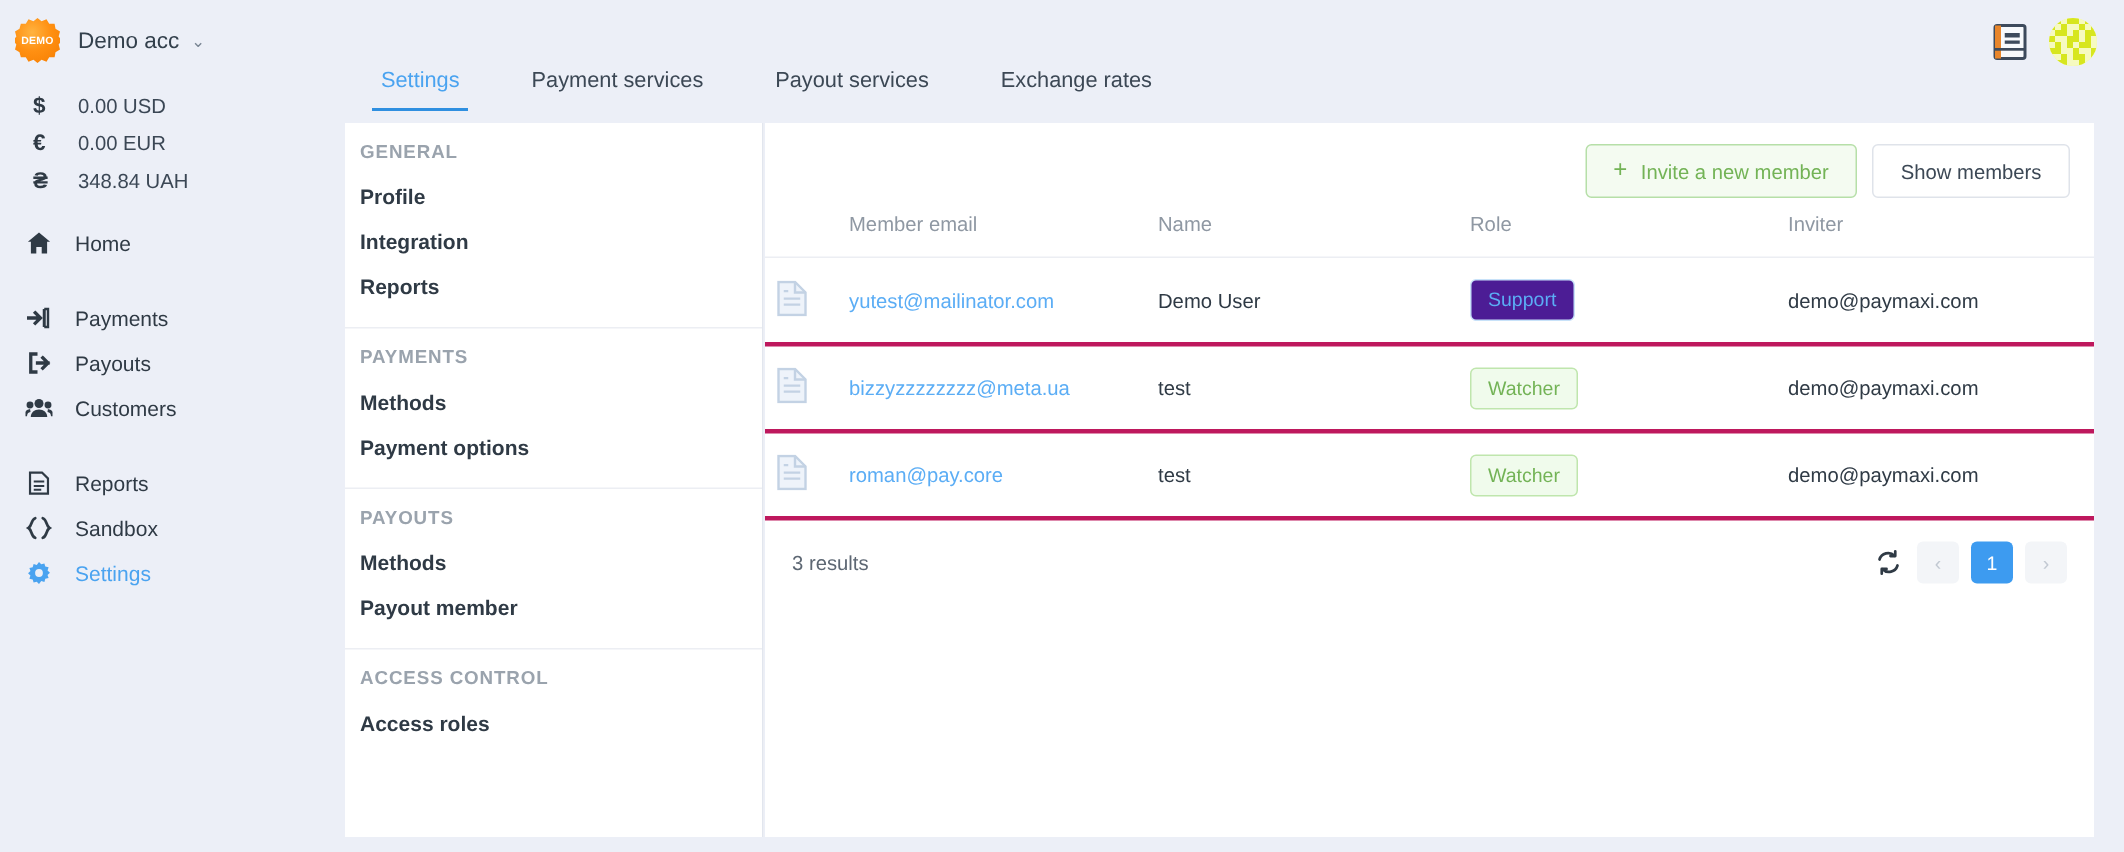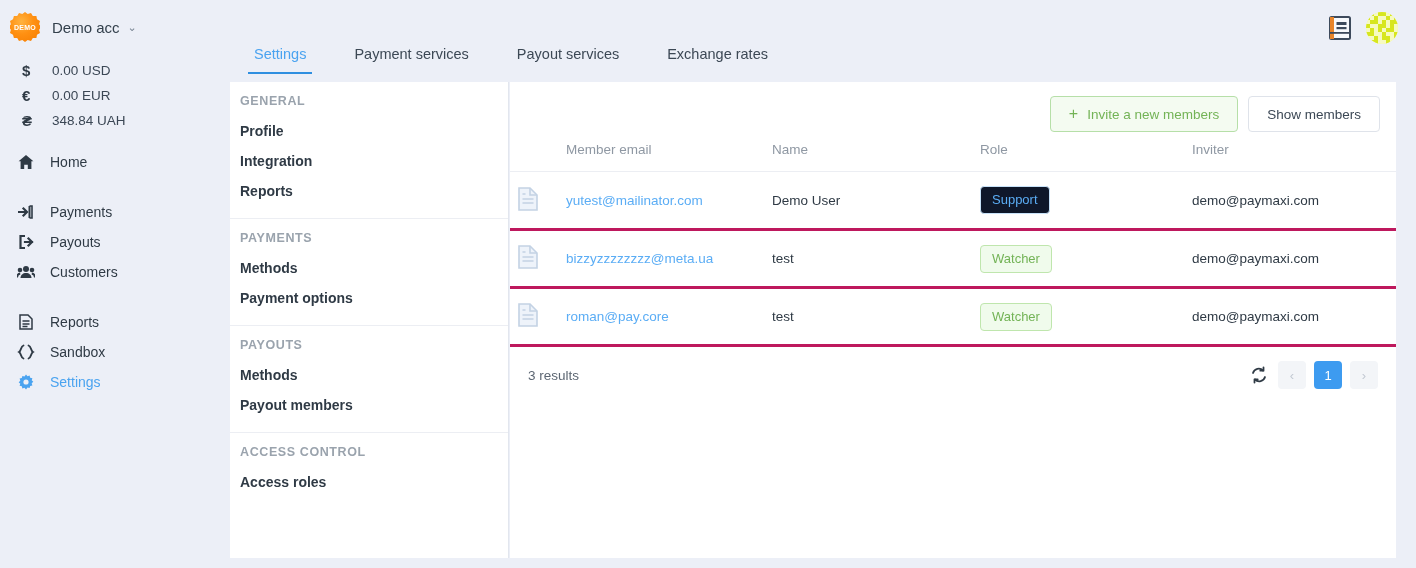--- a/index.html
+++ b/index.html
@@ -264,21 +264,21 @@
     font-size: 13.5px;
   }
   .badge {
     display: inline-block;
     padding: 5px 11px;
     border-radius: 4px;
     font-size: 13px;
     line-height: 16px;
   }
   .badge.support {
-    background: #0f172a;
+    background: #4c1d95;
     border: 1px solid #c8e2f9;
     color: #5badf5;
   }
   .badge.watcher {
     background: #f0fbec;
     border: 1px solid #bfe6ad;
     color: #73b356;
   }
 
   .table-footer {
@@ -498,37 +498,37 @@
   <div class="sub-group">
     <div class="sub-title">PAYMENTS</div>
     <div class="sub-item">Methods</div>
     <div class="sub-item">Payment options</div>
     <div class="sub-spacer"></div>
   </div>
 
   <div class="sub-group">
     <div class="sub-title">PAYOUTS</div>
     <div class="sub-item">Methods</div>
-    <div class="sub-item">Payout members</div>
+    <div class="sub-item">Payout member</div>
     <div class="sub-spacer"></div>
   </div>
 
   <div class="sub-group">
     <div class="sub-title">ACCESS CONTROL</div>
     <div class="sub-item">Access roles</div>
   </div>
 
 </div>
 
 <div class="content">
 
   <div class="content-actions">
     <div class="btn btn-invite">
       <span class="plus">+</span>
-      <span>Invite a new members</span>
+      <span>Invite a new member</span>
     </div>
     <div class="btn btn-show">
       <span>Show members</span>
     </div>
   </div>
 
   <table class="members">
     <thead>
       <tr>
         <th class="col-icon"></th>

